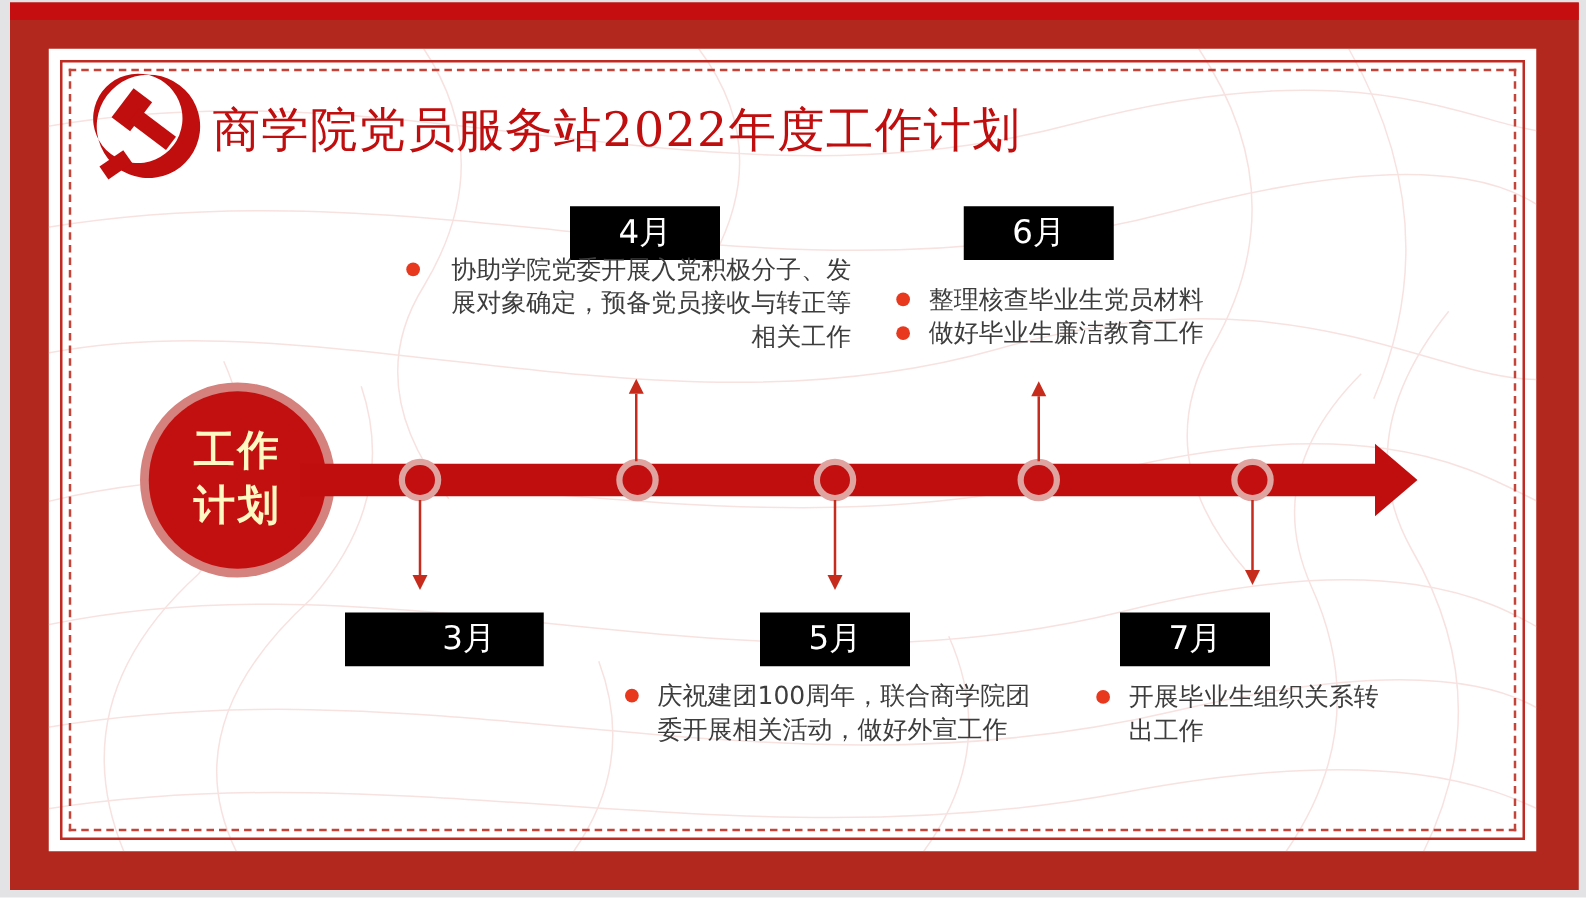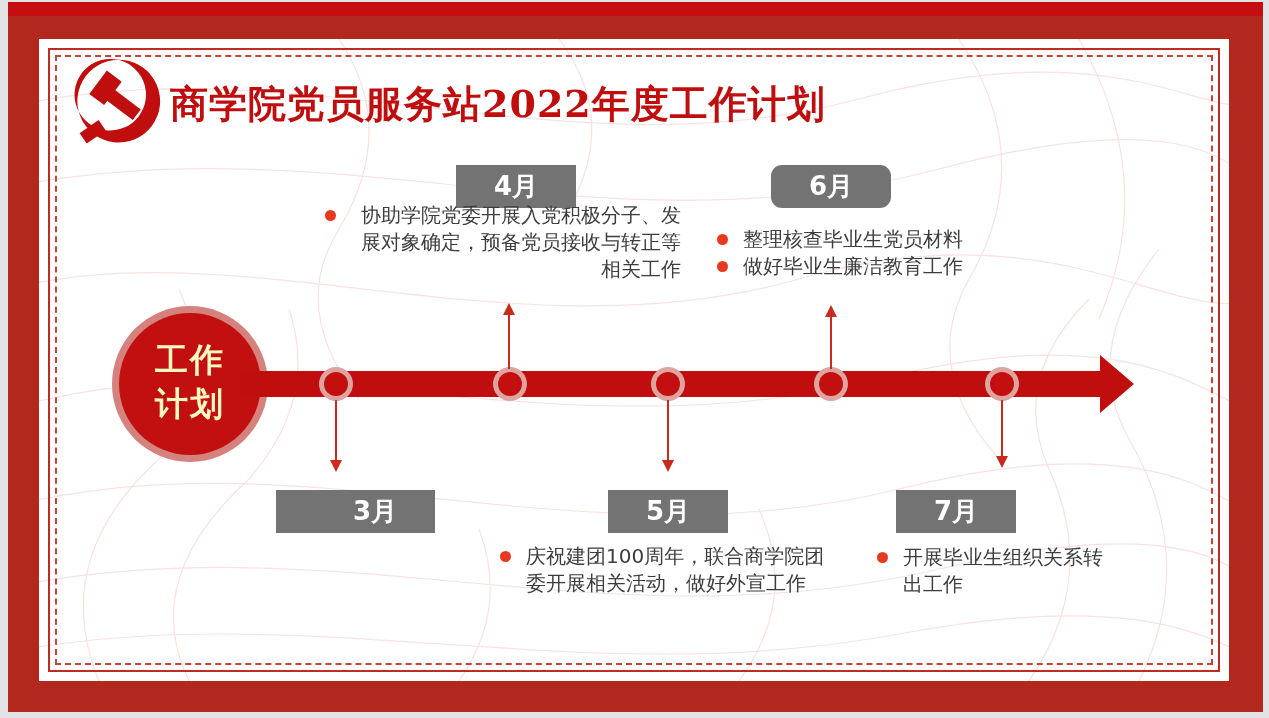--- a/index.html
+++ b/index.html
@@ -12,21 +12,21 @@
   .top-strip{position:absolute;left:0;top:0;width:100%;height:14px;background:#c50e0f;}
   .panel{position:absolute;left:31px;top:37px;width:1190px;height:642px;background:#ffffff;overflow:hidden;}
   .inner-line{position:absolute;inset:9px;border:2px solid #bf2b22;pointer-events:none;}
   .inner-dash{position:absolute;inset:16px;border:2px dashed #c5443a;pointer-events:none;}
   .pattern{position:absolute;left:0;top:0;width:100%;height:100%;}
   .content{position:absolute;inset:0;}
 
   .title{
     position:absolute;left:170px;top:79px;
     font-family:"DejaVu Serif","Liberation Serif",serif;
-    font-weight:bold;font-size:38px;color:#c00d0d;letter-spacing:1px;white-space:nowrap;
+    font-weight:normal;font-size:38px;color:#c00d0d;letter-spacing:1px;white-space:nowrap;
   }
   .emblem{position:absolute;left:72px;top:56px;width:94px;height:94px;}
 
   
   .badge-outer{position:absolute;left:112px;top:306px;width:156px;height:156px;border-radius:50%;background:#d5817d;}
   .badge-inner{position:absolute;inset:7px;border-radius:50%;background:#c20f0f;
     display:flex;flex-direction:column;justify-content:center;align-items:center;padding-bottom:4px;box-sizing:border-box;}
   .badge-inner span{color:#fef9c3;font-weight:bold;font-size:33px;line-height:44px;letter-spacing:2px;}
 
   
@@ -35,22 +35,22 @@
     border-top:29px solid transparent;border-bottom:29px solid transparent;border-left:34px solid #c00d0d;}
   .node{position:absolute;top:367px;width:34px;height:34px;border-radius:50%;background:#dfa3a0;}
   .node-core{position:absolute;inset:5px;border-radius:50%;background:#c30f0f;}
 
   .vline{position:absolute;width:2px;background:#c62b1c;}
   .tri-down{position:absolute;width:0;height:0;
     border-left:6px solid transparent;border-right:6px solid transparent;border-top:12px solid #c62b1c;}
   .tri-up{position:absolute;width:0;height:0;
     border-left:6px solid transparent;border-right:6px solid transparent;border-bottom:12px solid #c62b1c;}
 
-  .mbox{position:absolute;width:120px;height:43px;background:#737373;color:#ffffff;
-    font-weight:bold;font-size:26px;text-align:center;line-height:43px;}
+  .mbox{position:absolute;width:120px;height:43px;background:#000000;color:#ffffff;
+    font-weight:normal;font-size:26px;text-align:center;line-height:43px;}
 
   .list{position:absolute;color:#3d3d3d;font-size:20px;line-height:27px;font-weight:500;}
   .li{display:flex;align-items:flex-start;}
   .dot{width:11px;height:11px;border-radius:50%;background:#e8391f;margin:8px 15px 0 0;flex:0 0 auto;}
   .li .txt{flex:1 1 auto;}
 
   .list-m4{left:325px;top:202px;width:356px;text-align:right;}
   .list-m6{left:717px;top:226px;width:420px;}
   .list-m3{left:176px;top:543px;width:420px;}
   .list-m5{left:500px;top:543px;width:336px;}
@@ -137,21 +137,21 @@
   <div class="vline" style="left:335px;top:400px;height:60px;"></div>
   <div class="tri-down" style="left:330px;top:460px;"></div>
   <div class="vline" style="left:667px;top:400px;height:60px;"></div>
   <div class="tri-down" style="left:662px;top:460px;"></div>
   <div class="vline" style="left:1001px;top:400px;height:56px;"></div>
   <div class="tri-down" style="left:996px;top:456px;"></div>
 
   <div class="mbox" style="left:276px;top:490px;padding-left:39px;">3月</div>
   <div class="mbox" style="left:456px;top:165px;">4月</div>
   <div class="mbox" style="left:608px;top:490px;">5月</div>
-  <div class="mbox" style="left:771px;top:165px;border-radius:11px;">6月</div>
+  <div class="mbox" style="left:771px;top:165px;">6月</div>
   <div class="mbox" style="left:896px;top:490px;">7月</div>
 
   <div class="list list-m4">
     <div class="li">
       <span class="dot"></span>
       <span class="txt">协助学院党委开展入党积极分子、发展对象确定，预备党员接收与转正等相关工作</span>
     </div>
   </div>
 
   <div class="list list-m6">

